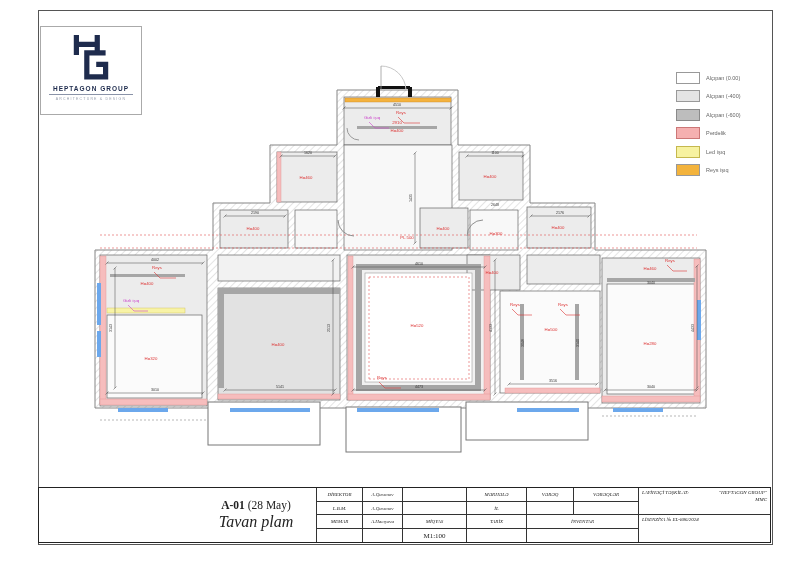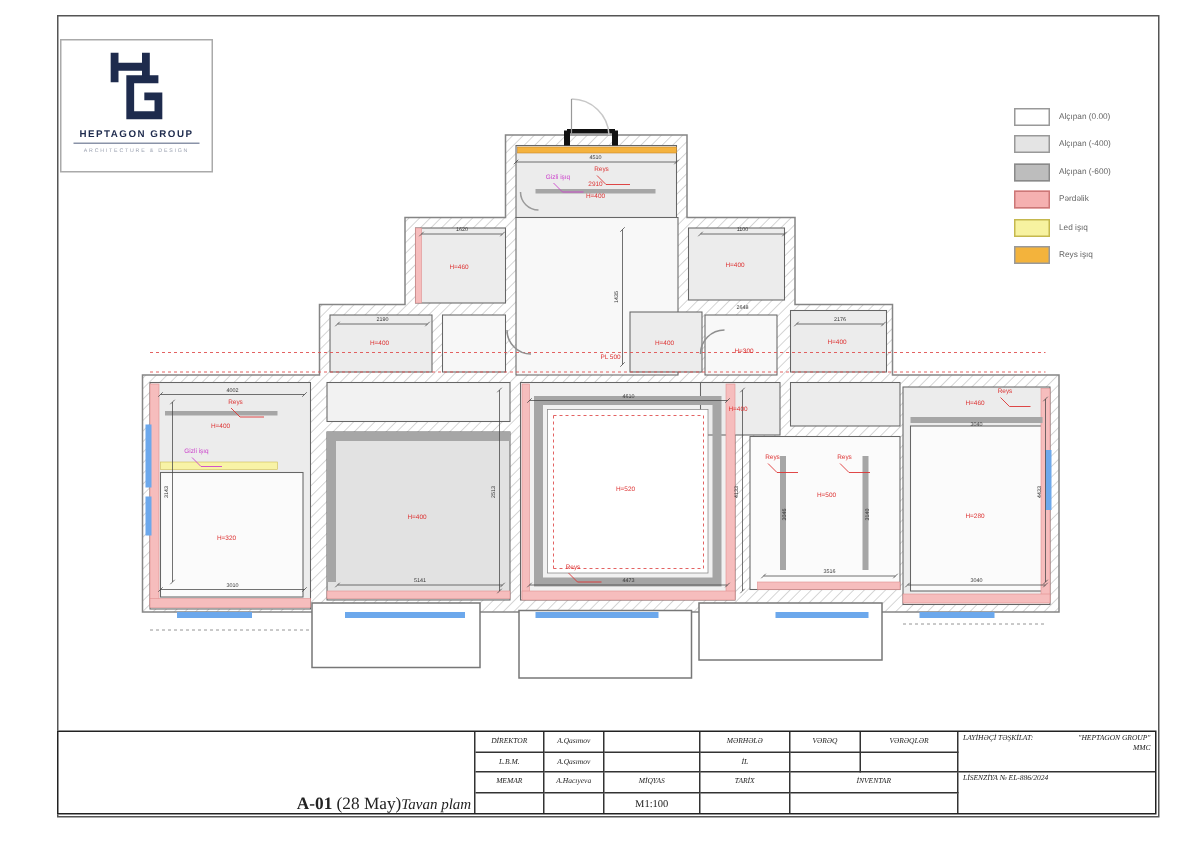--- a/index.html
+++ b/index.html
@@ -27,25 +27,25 @@
       grid-template-columns:143px 135px 46px 40px 64px 60px 47px 65px 1fr;
       grid-template-rows:14px 13px 14px 1fr;background:#fff;
       font-family:"Liberation Serif",serif;}
   .tb div{box-sizing:border-box;}
   .cell{border-right:0.8px solid #333;border-bottom:0.8px solid #333;
         font-size:5px;font-style:italic;color:#222;display:flex;
         align-items:center;justify-content:center;overflow:hidden;white-space:nowrap;}
   .nb{border-bottom:none;}
   .nr{border-right:none;}
   .c-company{grid-column:1;grid-row:1/5;font-size:11px;font-weight:bold;font-style:normal;}
-  .c-sheet{grid-column:2;grid-row:1/5;flex-direction:row;align-items:flex-end;
+  .c-sheet{grid-column:2;grid-row:1/5;flex-direction:column;align-items:center;
         padding-left:14px;justify-content:center;font-style:normal;}
   .sheet-line1{font-size:11.5px;}
   .sheet-line1 .code{font-weight:bold;}
-  .sheet-line2{font-size:10px;font-style:italic;margin-top:2px;}
+  .sheet-line2{font-size:16px;font-style:italic;margin-top:2px;}
   .c-scale{font-weight:normal;font-style:normal;font-size:7px;}
   .c-designer{grid-column:9;grid-row:1/3;flex-direction:row;align-items:flex-start;
         justify-content:space-between;padding:2px 3px;}
   .c-license{grid-column:9;grid-row:3/5;align-items:flex-start;justify-content:flex-start;
         padding:2px 3px;}
   .desg-right{text-align:right;line-height:1.3;}
 </style>
 </head>
 <body>
 

